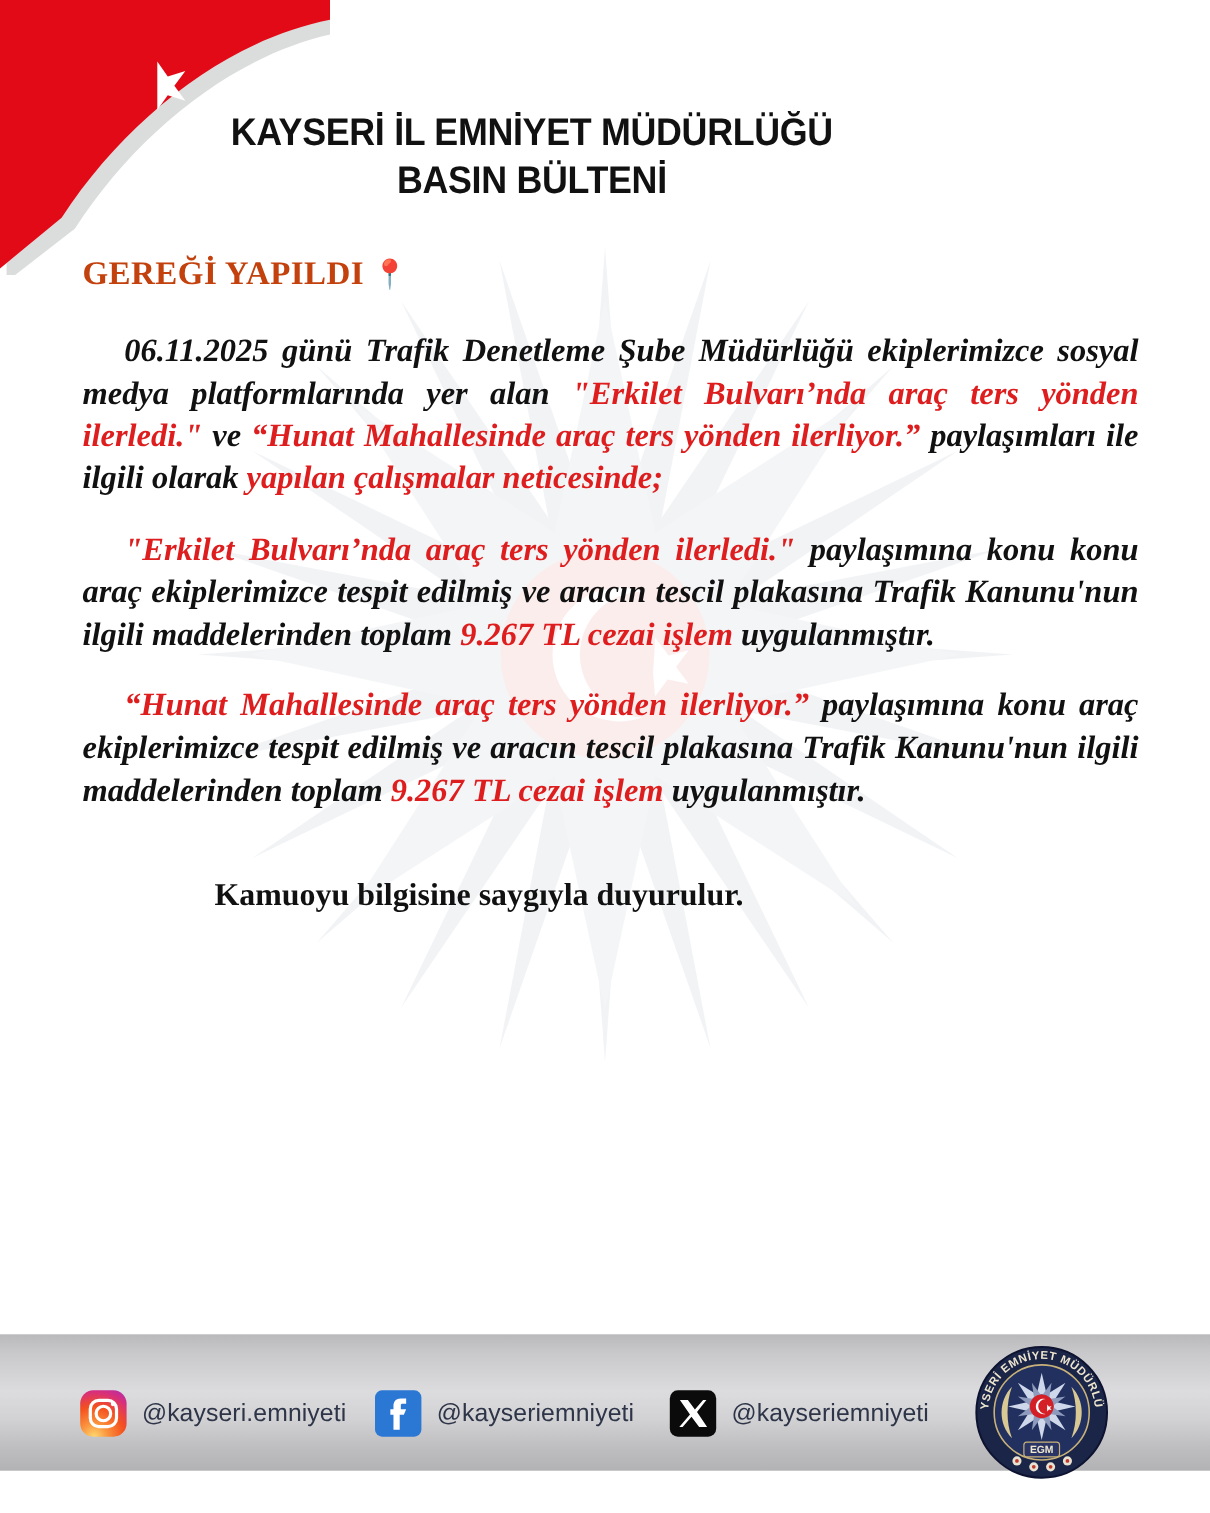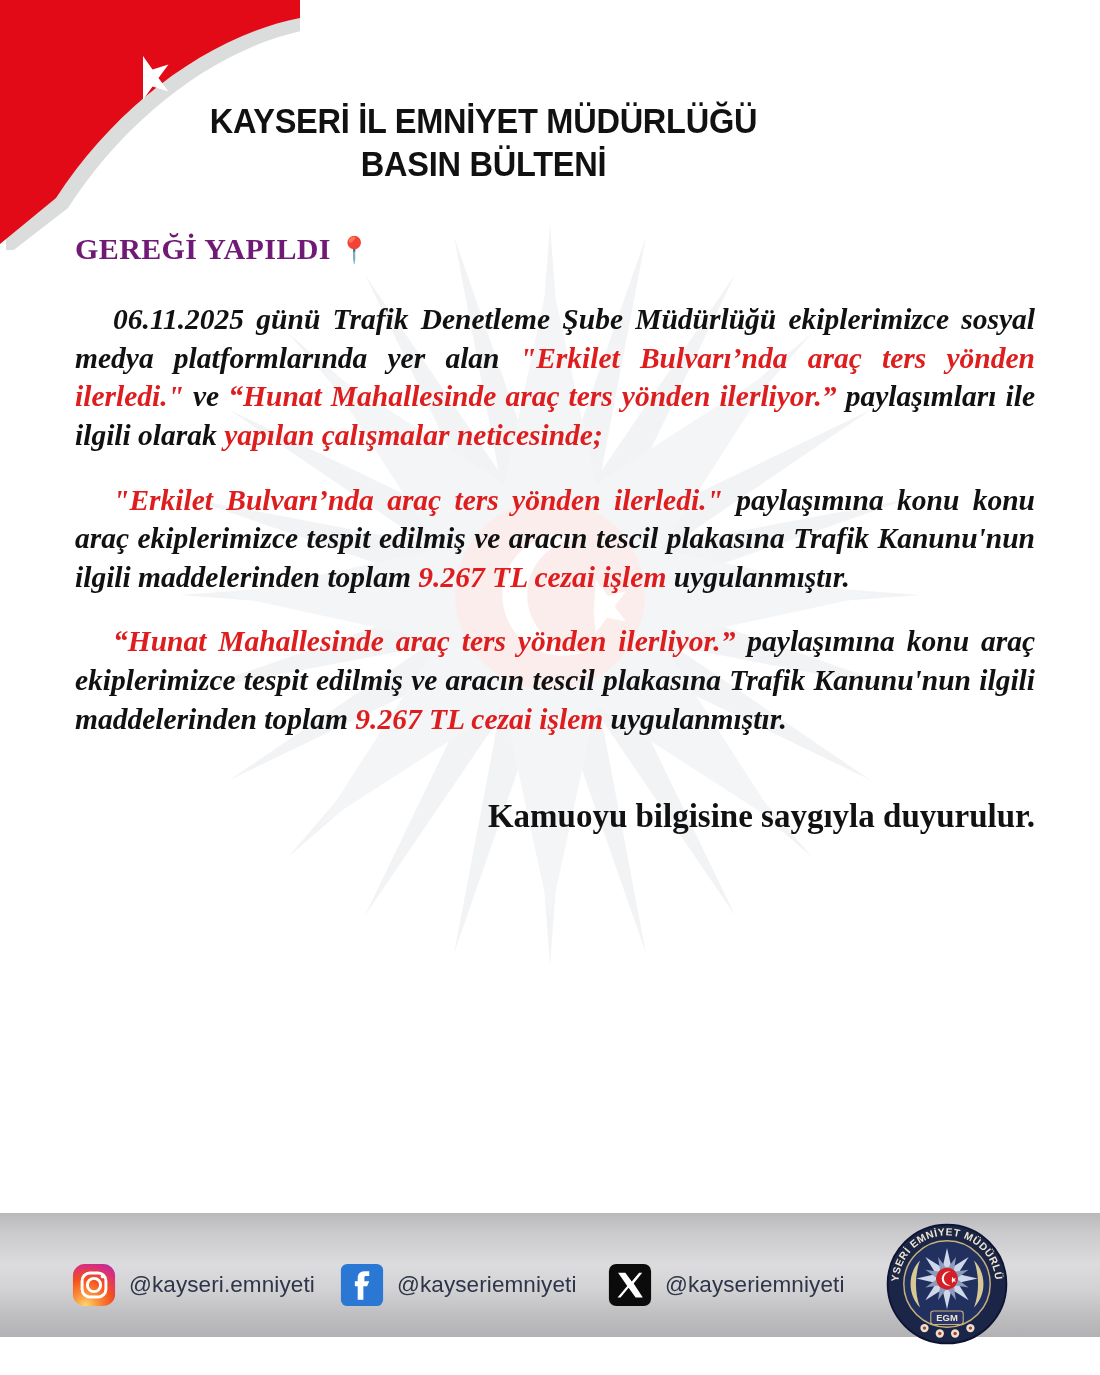--- a/index.html
+++ b/index.html
@@ -57,21 +57,21 @@
   
   #content {
     position:absolute;
     left:75px; top:232px;
     width:960px;
     z-index:4;
   }
   .lead {
     font-size:30px;
     font-weight:bold;
-    color:#701a75;
+    color:#c2410c;
     letter-spacing:0.4px;
     margin-bottom:34px;
   }
   .pin { font-size:26px; }
   p.para {
     font-size:29.5px;
     font-weight:bold;
     color:#111111;
     line-height:1.31;
     text-align:justify;
@@ -82,24 +82,24 @@
   p.para.tight { margin-bottom:20px; }
   p.gap-after { margin-bottom:60px; }
   .red { color:#DE1E1E; }
   .bang {
     color:#E8262B;
     font-family:"DejaVu Sans", sans-serif;
     font-weight:bold;
     font-size:27px;
   }
   p.closing {
-    font-size:33px;
+    font-size:29px;
     font-weight:bold;
     color:#111111;
-    text-align:right;
+    text-align:left;
     text-indent:0;
     margin-top:22px;
     padding-left:120px;
   }
 
   
   #footer {
     position:absolute;
     left:0; top:1213px;
     width:1100px; height:124px;

